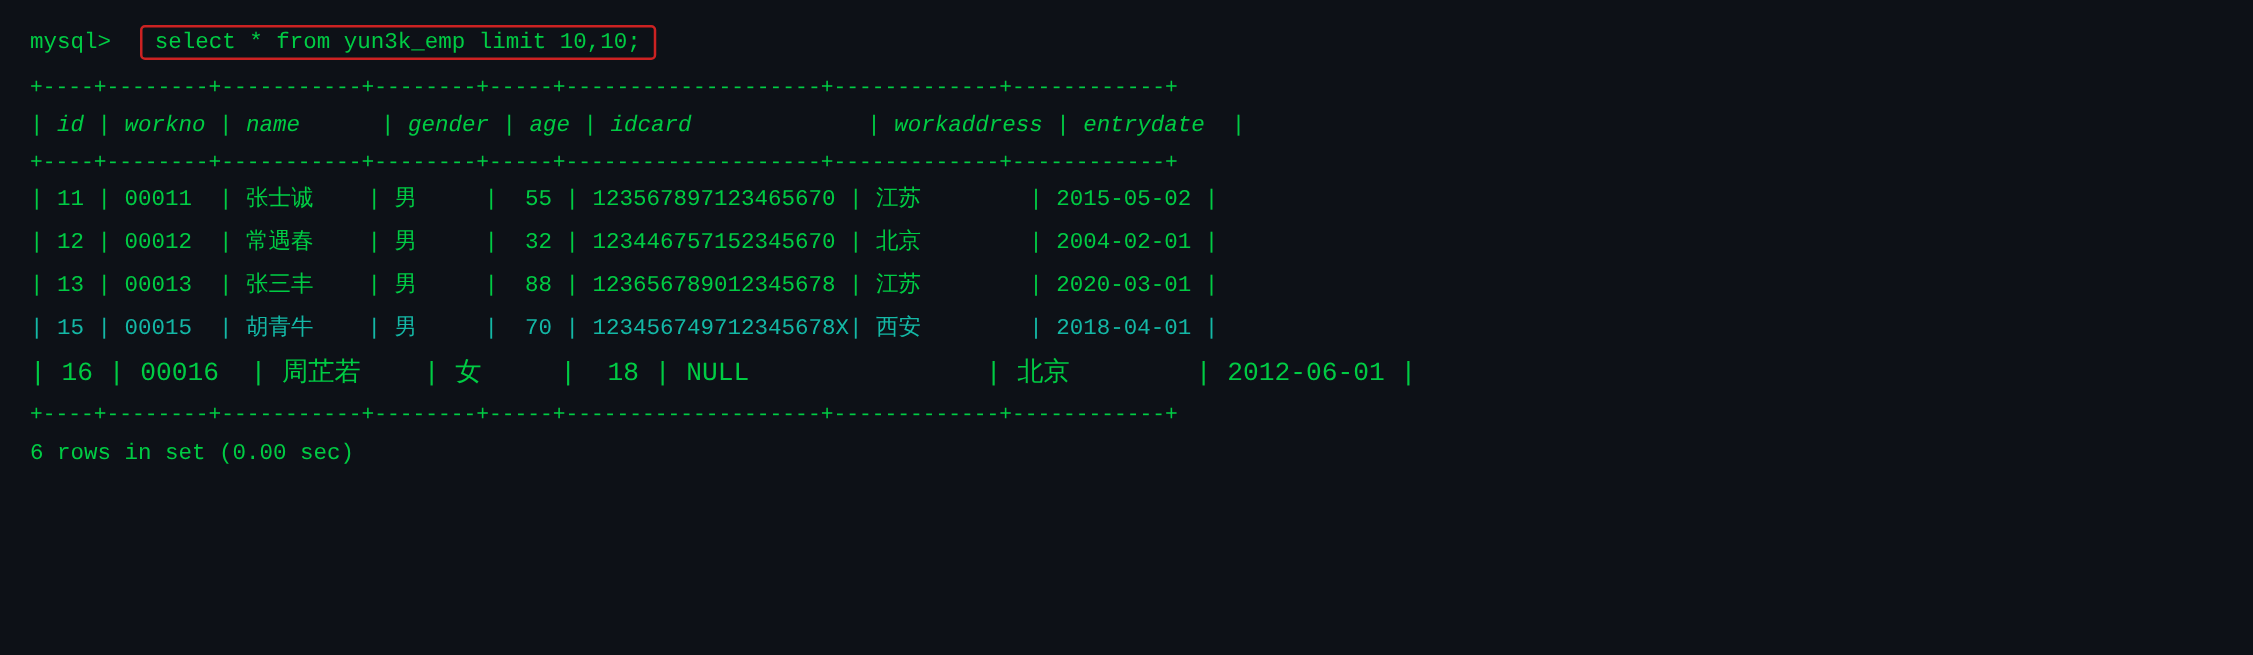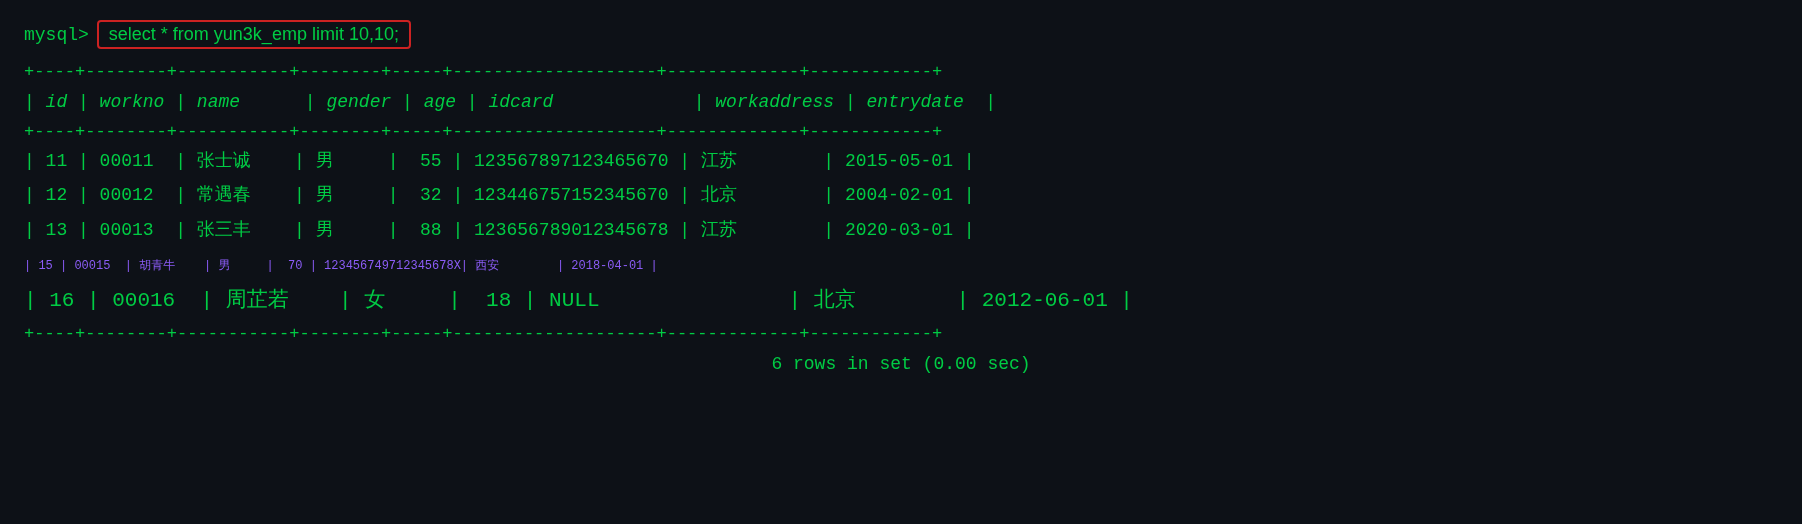--- a/index.html
+++ b/index.html
@@ -1,15 +1,15 @@
 <!DOCTYPE html>
 <html><head>
   <meta charset="utf-8">
   <style>
-    * { margin: 0; padding: 0; box-sizing: border-box; }
+    * { margin: 0; padding: 0; box-sizing: border-box; gap: 15px; }
 
     body {
       background-color: #0d1117;
       font-family: 'Courier New', Courier, monospace;
       font-size: 18px;
       color: #00cc44;
       padding: 20px 24px;
       width: 1802px;
       min-height: 524px;
     }
@@ -24,33 +24,32 @@
       color: #00cc44;
       margin-right: 8px;
       white-space: nowrap;
     }
 
     .query-box {
       border: 2px solid #cc2222;
       border-radius: 4px;
       padding: 2px 10px;
       color: #00cc44;
-      font-family: Liberation Sans, sans-serif;
+      font-family: Liberation Mono, monospace;
       font-size: 18px;
       white-space: nowrap;
     }
 
     .table-container {
       margin-top: 4px;
     }
 
     .footer-text {
       margin-top: 8px;
       color: #00cc44;
-      text-align: center;
     }
 
     .tbl-divider {
       color: #00cc44;
       font-size: 17px;
       line-height: 1.5;
       white-space: pre;
       display: block;
     }
 
@@ -67,30 +66,30 @@
 </div>
 
 <div class="table-container">
   <span class="tbl-divider">+----+--------+-----------+--------+-----+--------------------+-------------+------------+</span>
   <div class="tbl-row">
     <span style="white-space:pre; color:#00cc44; font-size:18px;font-style:italic;">| id | workno | name      | gender | age | idcard             | workaddress | entrydate  |</span>
   </div>
   <span class="tbl-divider">+----+--------+-----------+--------+-----+--------------------+-------------+------------+</span>
   <div>
     <div class="tbl-row">
-      <span style="white-space:pre; color:#00cc44; font-size:18px;">| 11 | 00011  | 张士诚    | 男     |  55 | 123567897123465670 | 江苏        | 2015-05-01 |</span>
+      <span style="white-space:pre; color:#00cc44; font-size:18px;">| 11 | 00011  | 张士诚    | 男     |  55 | 123567897123465670 | 江苏        | 2015-05-02 |</span>
     </div>
     <div class="tbl-row">
       <span style="white-space:pre; color:#00cc44; font-size:18px;">| 12 | 00012  | 常遇春    | 男     |  32 | 123446757152345670 | 北京        | 2004-02-01 |</span>
     </div>
     <div class="tbl-row">
       <span style="white-space:pre; color:#00cc44; font-size:18px;">| 13 | 00013  | 张三丰    | 男     |  88 | 123656789012345678 | 江苏        | 2020-03-01 |</span>
     </div>
     <div class="tbl-row">
-      <span style="white-space:pre; color:#8b5cf6; font-size:12px;">| 15 | 00015  | 胡青牛    | 男     |  70 | 123456749712345678X| 西安        | 2018-04-01 |</span>
+      <span style="white-space:pre; color:#14b8a6; font-size:18px;">| 15 | 00015  | 胡青牛    | 男     |  70 | 123456749712345678X| 西安        | 2018-04-01 |</span>
     </div>
     <div class="tbl-row">
       <span style="white-space:pre; color:#00cc44; font-size:21px;">| 16 | 00016  | 周芷若    | 女     |  18 | NULL               | 北京        | 2012-06-01 |</span>
     </div>
   </div>
   <span class="tbl-divider">+----+--------+-----------+--------+-----+--------------------+-------------+------------+</span>
 </div>
 
 <div class="footer-text">6 rows in set (0.00 sec)</div>
 

